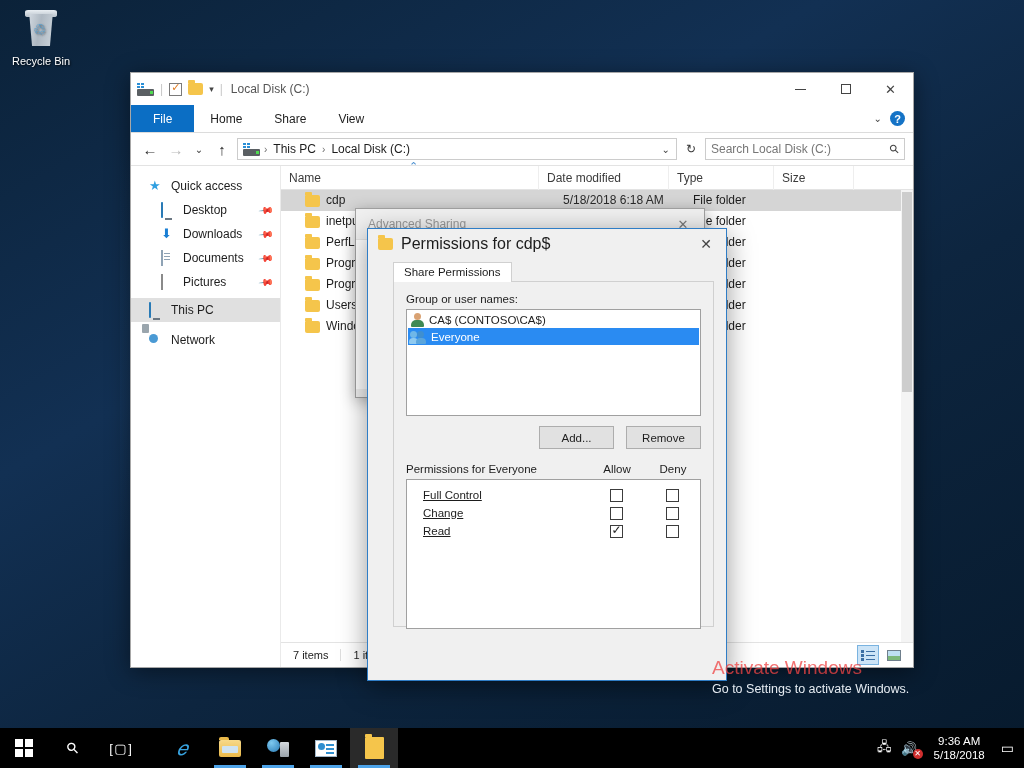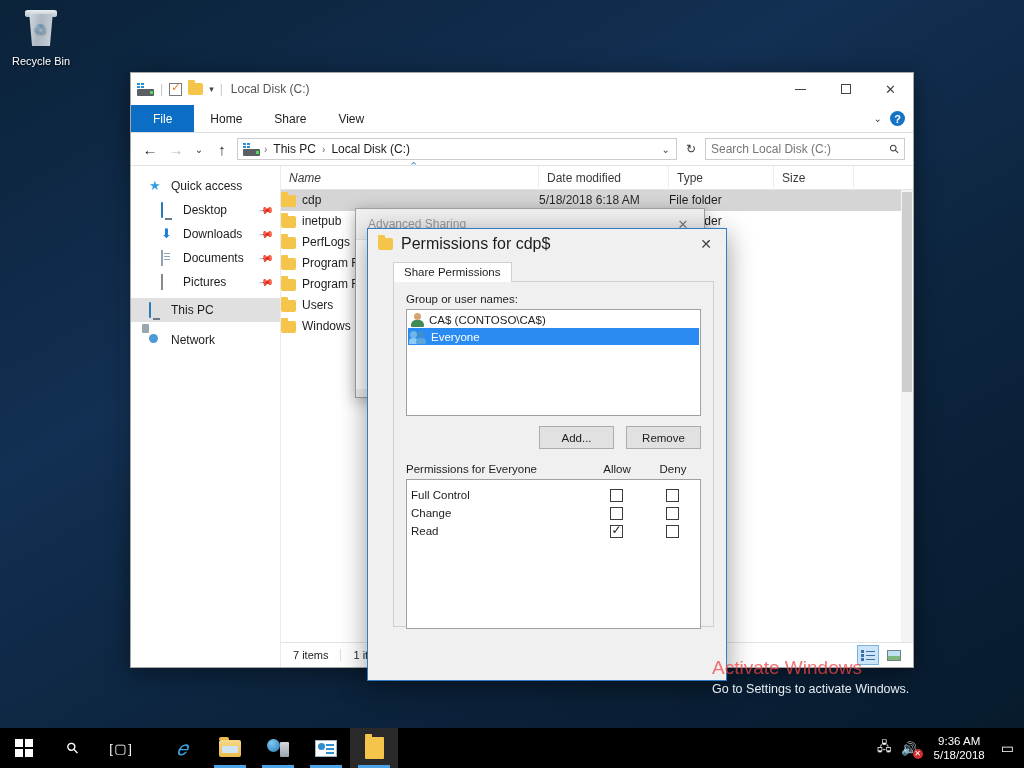--- a/index.html
+++ b/index.html
@@ -98,29 +98,29 @@
   .ic-doc { width: 11px; height: 14px; background: #eef2f6; border: 1px solid #8fa3b5; position: relative; }
   .ic-doc:after { content: ""; position: absolute; left: 2px; top: 2px; width: 6px; height: 1px; box-shadow: 0 3px 0 #8fa3b5, 0 6px 0 #8fa3b5; background: #8fa3b5; }
   .ic-pic { width: 14px; height: 11px; background: linear-gradient(180deg, #bfe0f2 55%, #7db87a 55%); border: 1px solid #8a8a8a; }
   .ic-net { width: 15px; height: 13px; position: relative; }
   .ic-net:before { content: ""; position: absolute; left: 0; top: 1px; width: 9px; height: 9px; border-radius: 50%; background: #4a9ad4; }
   .ic-net:after { content: ""; position: absolute; right: 0; bottom: 0; width: 7px; height: 9px; background: #9aa5ad; border-radius: 1px; }
 
   .filepane { flex: 1 1 auto; display: flex; flex-direction: column; min-width: 0; background: #fff; position: relative; }
   .col-header { height: 24px; display: flex; align-items: center; border-bottom: 1px solid #e3e3e3; font-size: 12px; color: #3b3b3b; position: relative; flex: none; }
   .col { padding-left: 8px; border-right: 1px solid #eeeeee; height: 24px; line-height: 24px; overflow: hidden; white-space: nowrap; }
-  .col.name { width: 258px; font-style: italic; }
+  .col.name { width: 258px; }
   .col.date { width: 130px; }
   .col.type { width: 105px; }
   .col.size { width: 80px; }
   .sort-mark { position: absolute; left: 128px; top: -6px; font-size: 11px; color: #4a8fd0; }
   .file-rows { flex: 1 1 auto; overflow: hidden; position: relative; }
   .frow { height: 21px; display: flex; align-items: center; font-size: 12px; color: #1d1d1d; }
   .frow.selected { background: #d5d5d5; }
-  .fcell { height: 21px; line-height: 21px; overflow: hidden; white-space: nowrap; padding-left: 0; }
+  .fcell { height: 21px; line-height: 21px; overflow: hidden; white-space: nowrap; padding-left: 24px; }
   .fcell.name { width: 258px; display: flex; align-items: center; gap: 6px; }
   .fcell.date { width: 130px; color: #2b2b2b; }
   .fcell.type { width: 105px; }
   .fcell.size { width: 80px; text-align: right; padding-right: 10px; }
   .vscroll { position: absolute; right: 0; top: 0; width: 12px; height: 100%; background: #f4f4f4; }
   .vthumb { position: absolute; left: 1px; top: 2px; width: 10px; height: 200px; background: #cdcdcd; }
 
   .statusbar { height: 25px; flex: none; border-top: 1px solid #e3e3e3; display: flex; align-items: center; font-size: 11px; color: #1d1d1d; padding-left: 12px; gap: 0; background: #fff; }
   .status-seg { padding-right: 12px; margin-right: 12px; border-right: 1px solid #dedede; }
   .view-btns { margin-left: auto; display: flex; gap: 4px; padding-right: 8px; }
@@ -174,21 +174,21 @@
     min-width: 75px; height: 23px; background: #e1e1e1; border: 1px solid #adadad;
     font-size: 11.5px; color: #1d1d1d; display: flex; align-items: center; justify-content: center;
   }
   .btn.disabled { color: #a0a0a0; background: #e8e8e8; border-color: #cccccc; }
   .btn.default { border: 2px solid #0078d7; background: #e1e1e1; }
   .perm-head { display: flex; align-items: flex-end; font-size: 11.5px; color: #1d1d1d; margin-top: 14px; }
   .perm-head .ph-name { flex: 1 1 auto; }
   .perm-head .ph-col { width: 56px; text-align: center; }
   .perm-table { border: 1px solid #a0a0a0; background: #fff; margin-top: 4px; height: 150px; padding-top: 6px; }
   .perm-row { display: flex; align-items: center; height: 18px; font-size: 11.5px; color: #1d1d1d; }
-  .perm-row .pr-name { flex: 1 1 auto; padding-left: 4px; }
+  .perm-row .pr-name { flex: 1 1 auto; padding-left: 16px; text-decoration: underline; }
   .perm-row .pr-col { width: 56px; display: flex; justify-content: center; }
   .cb { width: 13px; height: 13px; border: 1px solid #3c3c3c; background: #fff; position: relative; }
   .cb.checked:after { content: "✓"; position: absolute; left: 1px; top: -3px; font-size: 12px; color: #1d1d1d; }
   .pd-footer { flex: none; height: 46px; display: flex; align-items: center; justify-content: flex-end; gap: 12px; padding-right: 12px; border-top: 1px solid #dfdfdf; background: #f0f0f0; }
   .pd-footer .btn { min-width: 73px; height: 24px; }
 
   
   #watermark { position: absolute; right: 22px; bottom: 72px; text-align: left; color: #dfe6ee; width: 290px; }
   #watermark .wm-title { font-size: 19px; color: #ef4444; opacity: .75; line-height: 24px; }
   #watermark .wm-sub { font-size: 12.5px; color: #e6ecf2; margin-top: 2px; }

